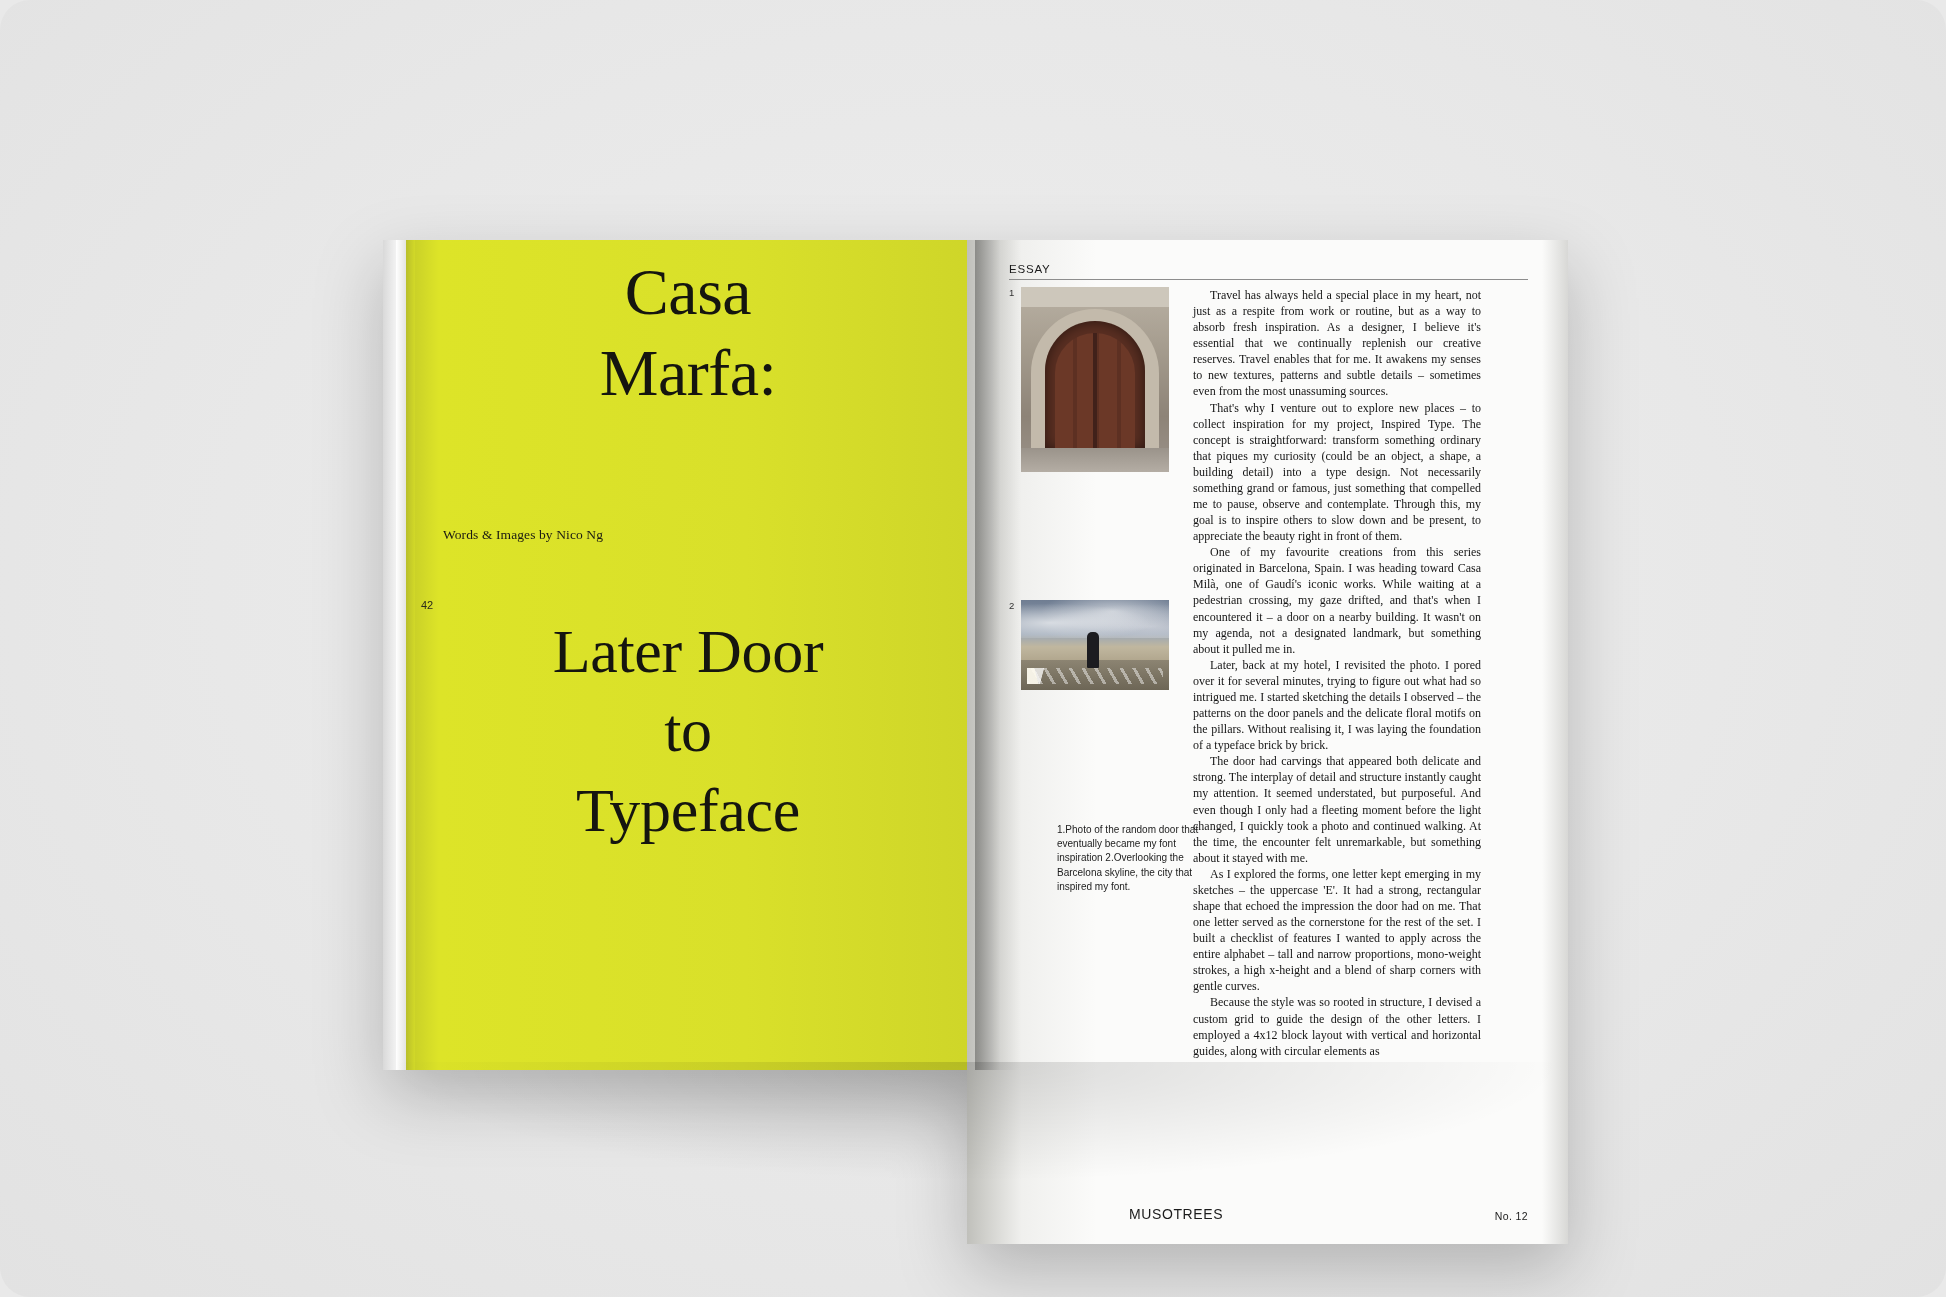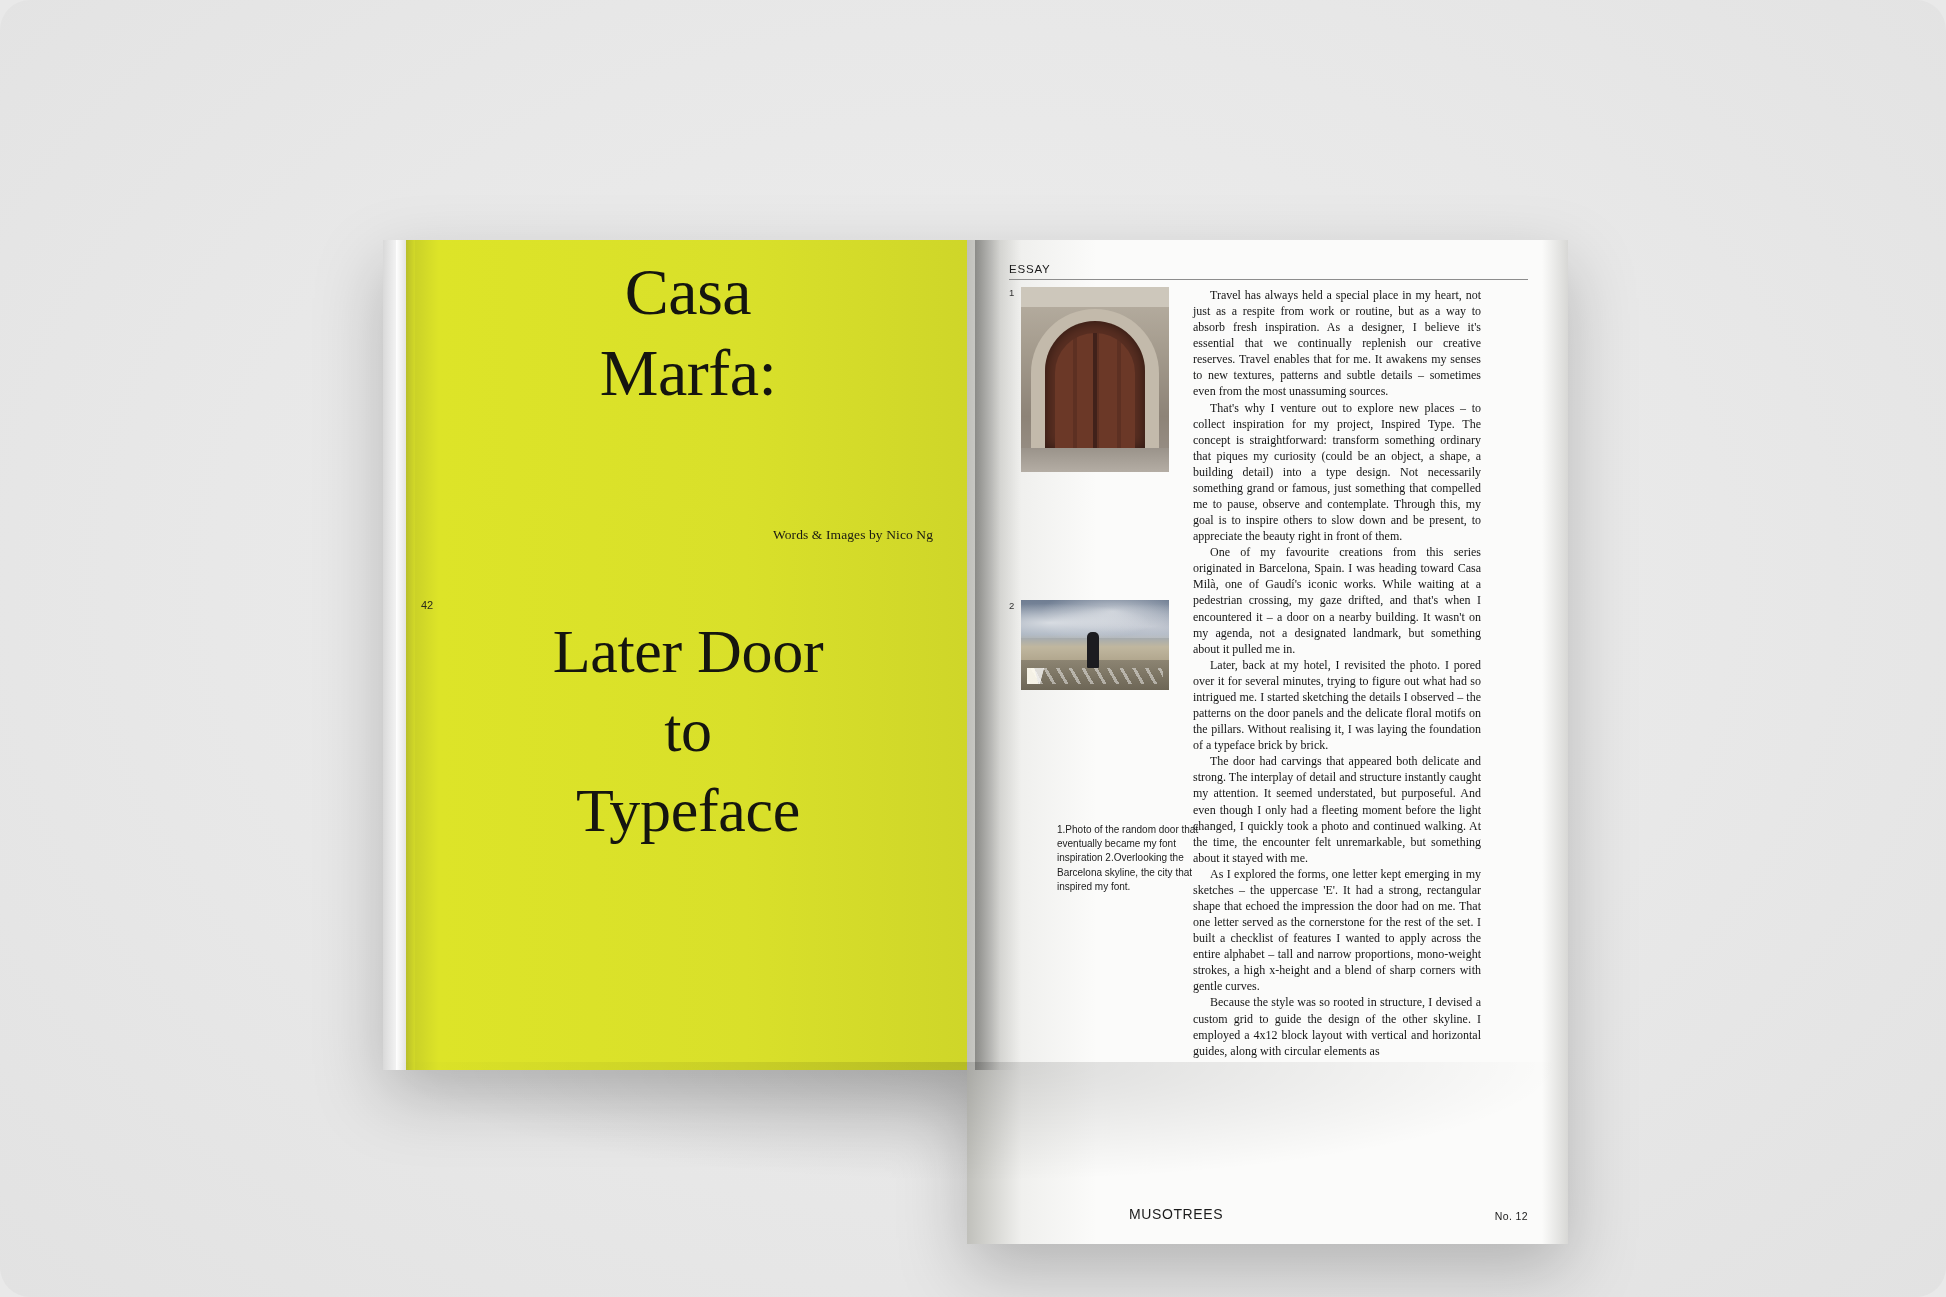--- a/index.html
+++ b/index.html
@@ -73,21 +73,21 @@
     left: 0; right: 0; top: 12px;
     text-align: center;
     font-size: 66px;
     line-height: 1.22;
     letter-spacing: -0.5px;
     color: #15150f;
   }
   .byline {
     position: absolute;
     left: 0; right: 0; top: 287px;
-    text-align: right;
+    text-align: left;
     font-size: 13.5px;
     letter-spacing: 0.1px;
     color: #1a1a12;
   }
   .title-bottom {
     position: absolute;
     left: 0; right: 0; top: 372px;
     text-align: center;
     font-size: 62px;
     line-height: 1.28;
@@ -340,21 +340,21 @@
 
       <div class="caption">1.Photo of the random door that eventually became my font inspiration 2.Overlooking the Barcelona skyline, the city that inspired my font.</div>
 
       <div class="body-col">
         <p class="first">Travel has always held a special place in my heart, not just as a respite from work or routine, but as a way to absorb fresh inspiration. As a designer, I believe it's essential that we continually replenish our creative reserves. Travel enables that for me. It awakens my senses to new textures, patterns and subtle details – sometimes even from the most unassuming sources.</p>
         <p>That's why I venture out to explore new places – to collect inspiration for my project, Inspired Type. The concept is straightforward: transform something ordinary that piques my curiosity (could be an object, a shape, a building detail) into a type design. Not necessarily something grand or famous, just something that compelled me to pause, observe and contemplate. Through this, my goal is to inspire others to slow down and be present, to appreciate the beauty right in front of them.</p>
         <p>One of my favourite creations from this series originated in Barcelona, Spain. I was heading toward Casa Milà, one of Gaudí's iconic works. While waiting at a pedestrian crossing, my gaze drifted, and that's when I encountered it – a door on a nearby building. It wasn't on my agenda, not a designated landmark, but something about it pulled me in.</p>
         <p>Later, back at my hotel, I revisited the photo. I pored over it for several minutes, trying to figure out what had so intrigued me. I started sketching the details I observed – the patterns on the door panels and the delicate floral motifs on the pillars. Without realising it, I was laying the foundation of a typeface brick by brick.</p>
         <p>The door had carvings that appeared both delicate and strong. The interplay of detail and structure instantly caught my attention. It seemed understated, but purposeful. And even though I only had a fleeting moment before the light changed, I quickly took a photo and continued walking. At the time, the encounter felt unremarkable, but something about it stayed with me.</p>
         <p>As I explored the forms, one letter kept emerging in my sketches – the uppercase 'E'. It had a strong, rectangular shape that echoed the impression the door had on me. That one letter served as the cornerstone for the rest of the set. I built a checklist of features I wanted to apply across the entire alphabet – tall and narrow proportions, mono-weight strokes, a high x-height and a blend of sharp corners with gentle curves.</p>
-        <p>Because the style was so rooted in structure, I devised a custom grid to guide the design of the other skyline. I employed a 4x12 block layout with vertical and horizontal guides, along with circular elements as</p>
+        <p>Because the style was so rooted in structure, I devised a custom grid to guide the design of the other letters. I employed a 4x12 block layout with vertical and horizontal guides, along with circular elements as</p>
       </div>
 
       <div class="footer-left">MUSOTREES</div>
       <div class="footer-right">No. 12</div>
 
     </div>
 
     <div class="spine-shadow"></div>
   </div>
 

